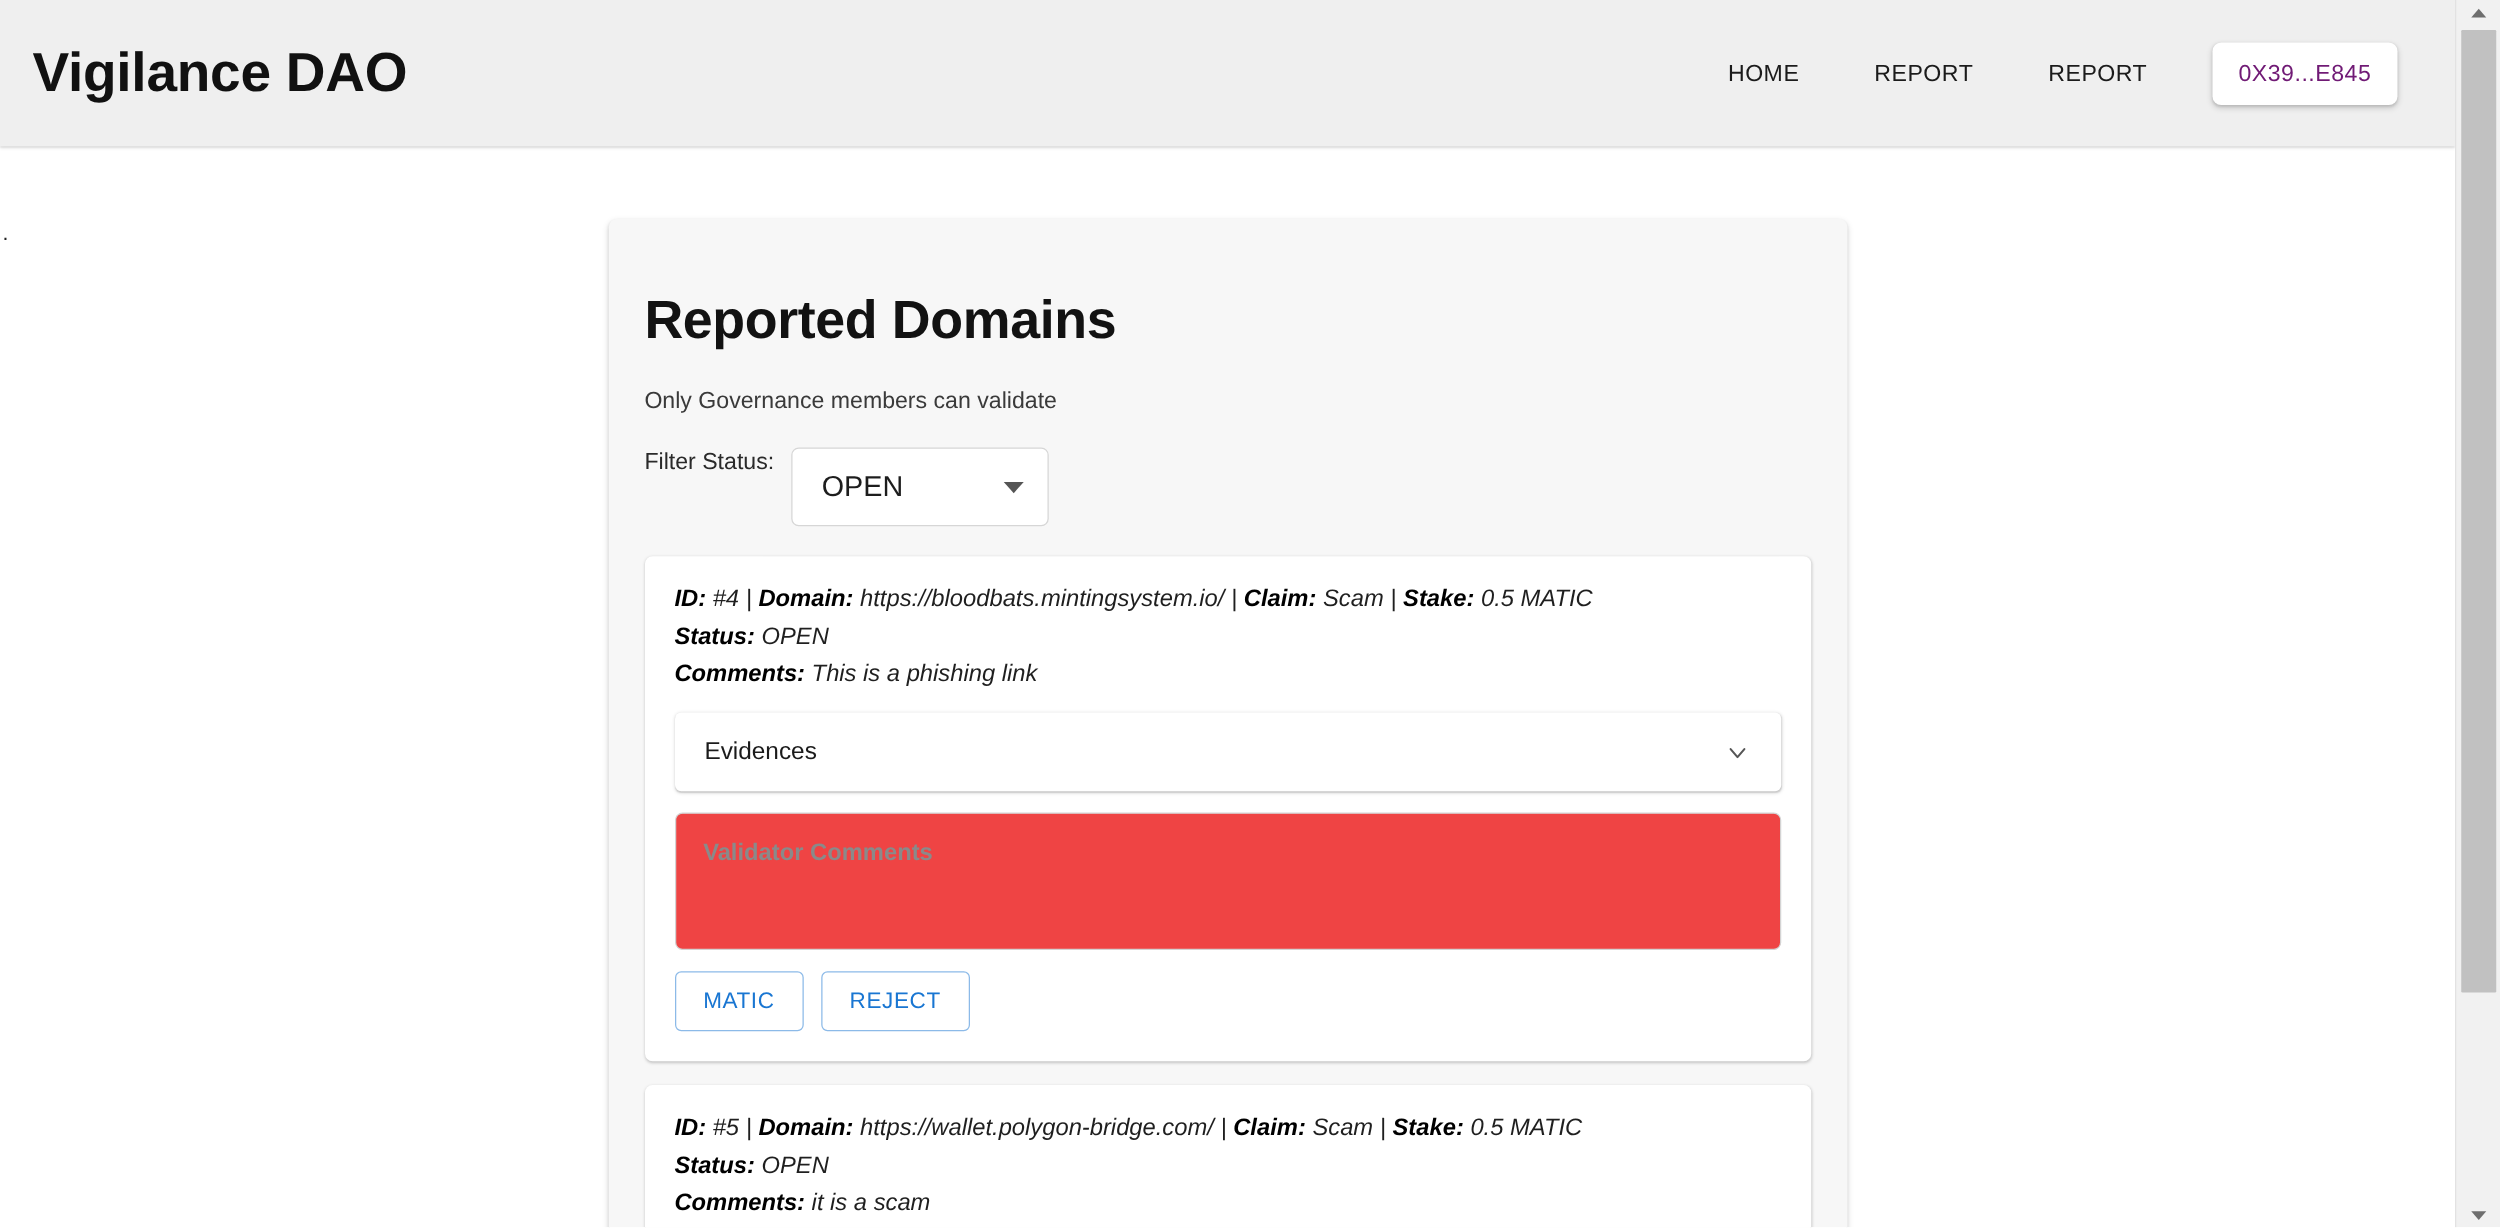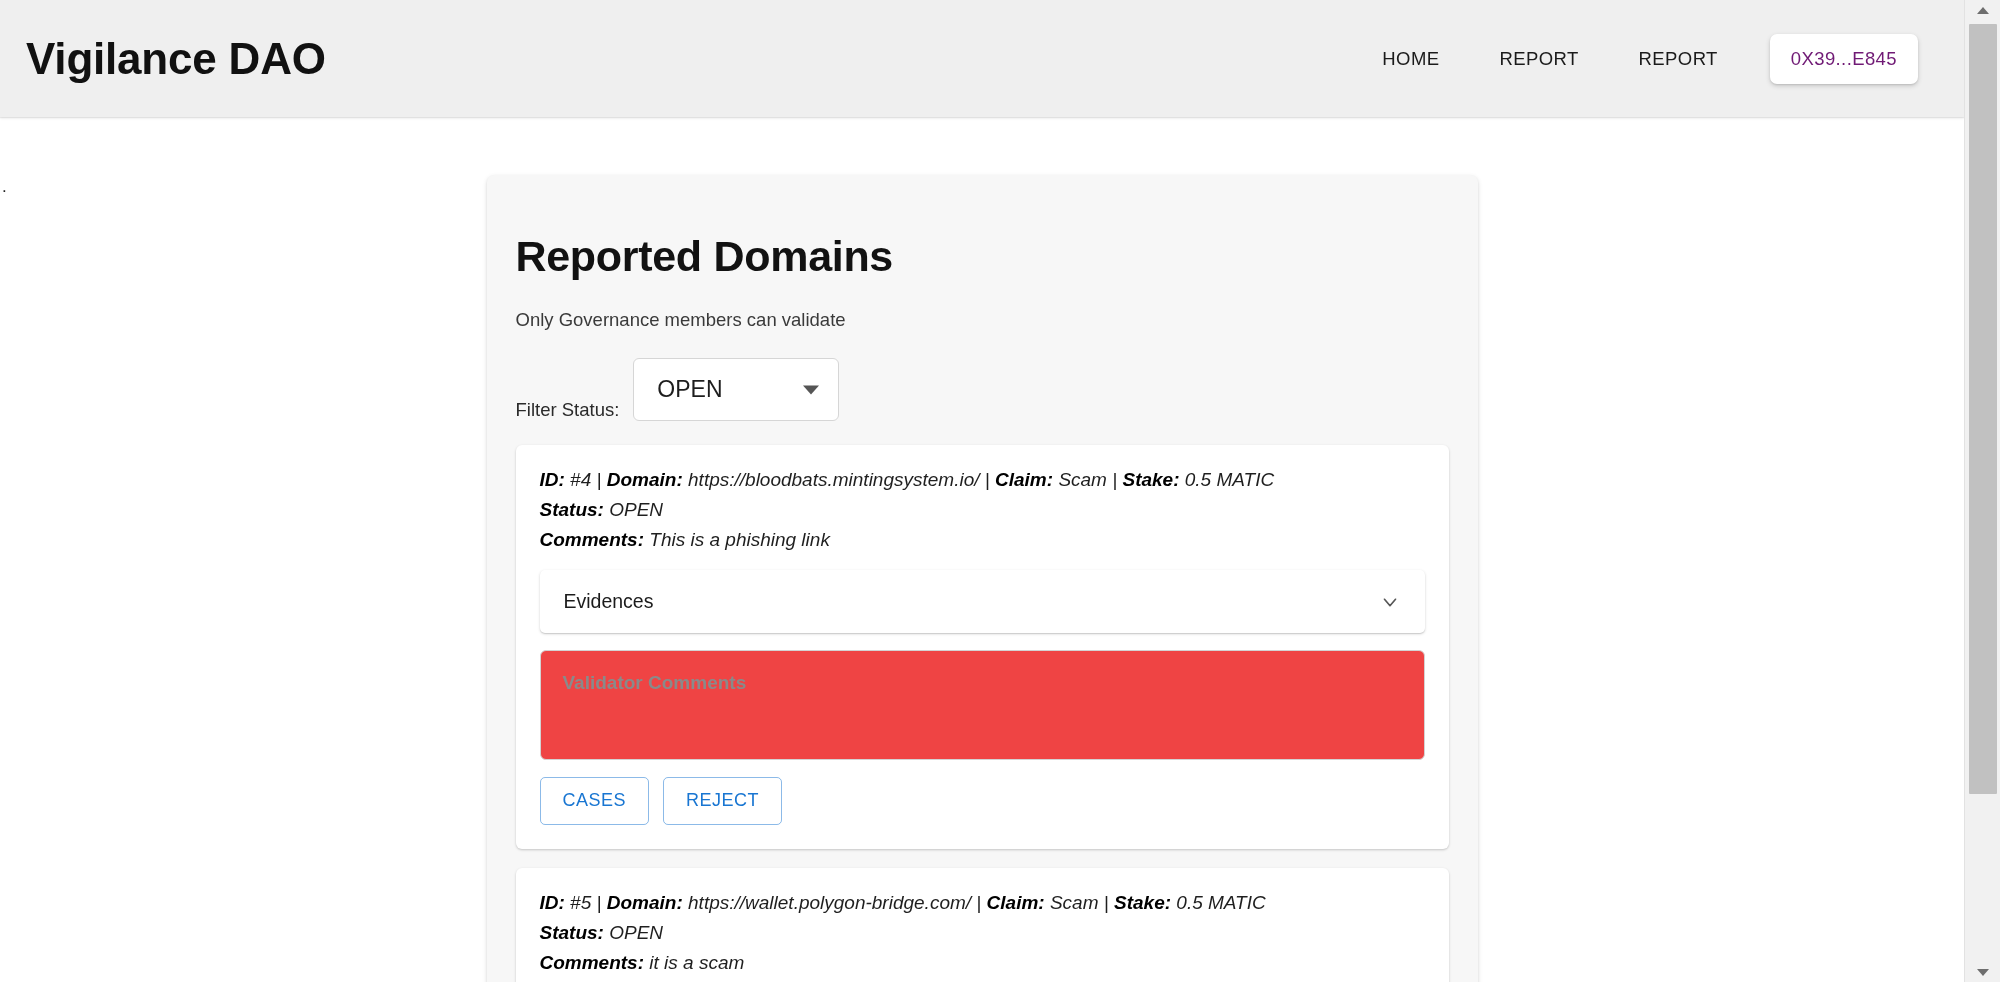--- a/index.html
+++ b/index.html
@@ -116,21 +116,21 @@
   }
   #subtitle {
     font-size: 18.5px;
     color: #3a3a3a;
     margin: 28px 0 0 0;
   }
 
   
   #filter-row {
     display: flex;
-    align-items: flex-end;
+    align-items: flex-start;
     margin-top: 27px;
   }
   #filter-label {
     font-size: 18.5px;
     color: #2a2a2a;
     margin-right: 14px;
   }
   .select-wrap {
     position: relative;
     display: inline-block;
@@ -353,21 +353,21 @@
                   <svg viewBox="0 0 24 24" fill="none" stroke="currentColor" stroke-width="1.8" stroke-linecap="round" stroke-linejoin="round">
                       <polyline points="6 9 12 16 18 9"></polyline>
                     </svg>
                 </span>
               </div>
             </div>
 
             <textarea class="comment-box" placeholder="Validator Comments" style=""></textarea>
 
             <div class="actions">
-              <button class="btn-outline">CASES</button>
+              <button class="btn-outline">MATIC</button>
               <button class="btn-outline">REJECT</button>
             </div>
           </div>
 
           <div class="report-card">
             <div class="meta-line">
               <b>ID:</b>
               <span class="val">#5</span>
               <span class="meta-sep">|</span>
               <b>Domain:</b>

